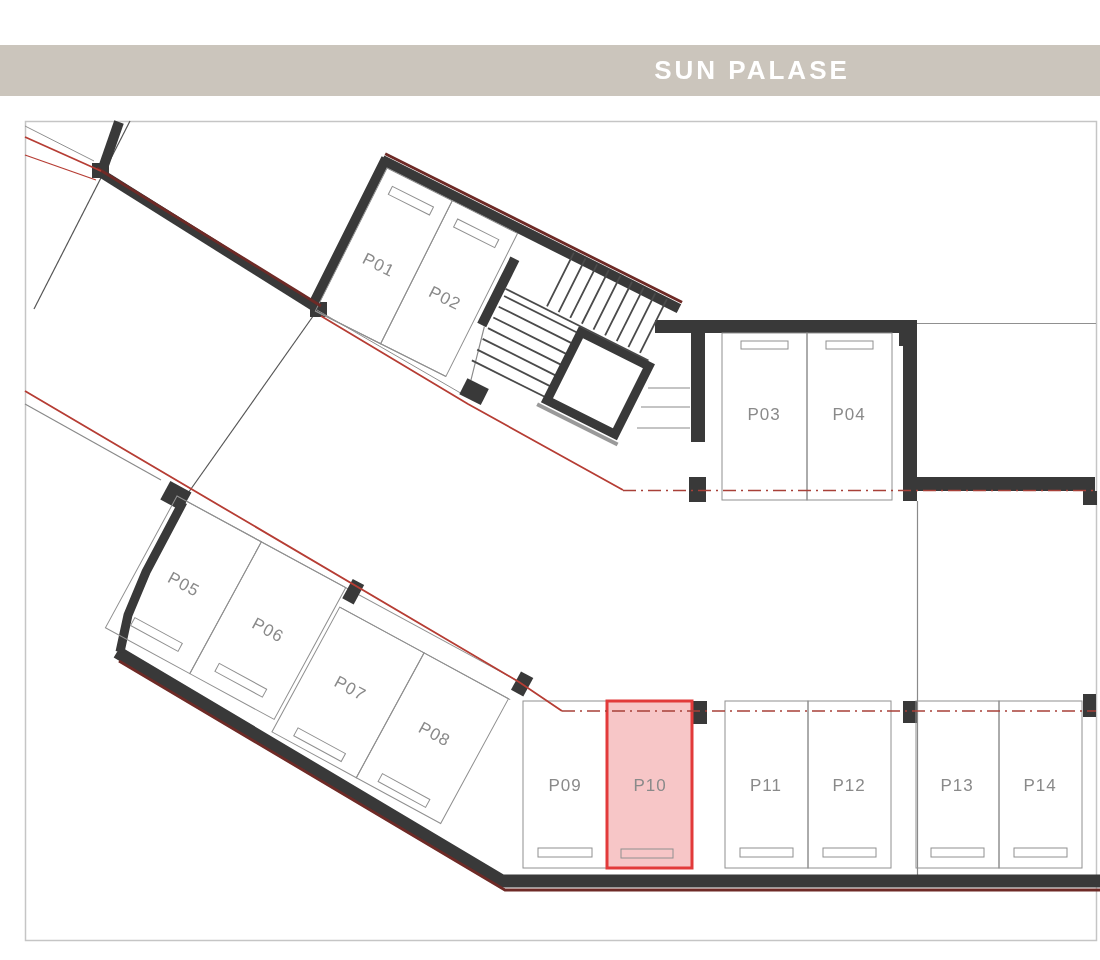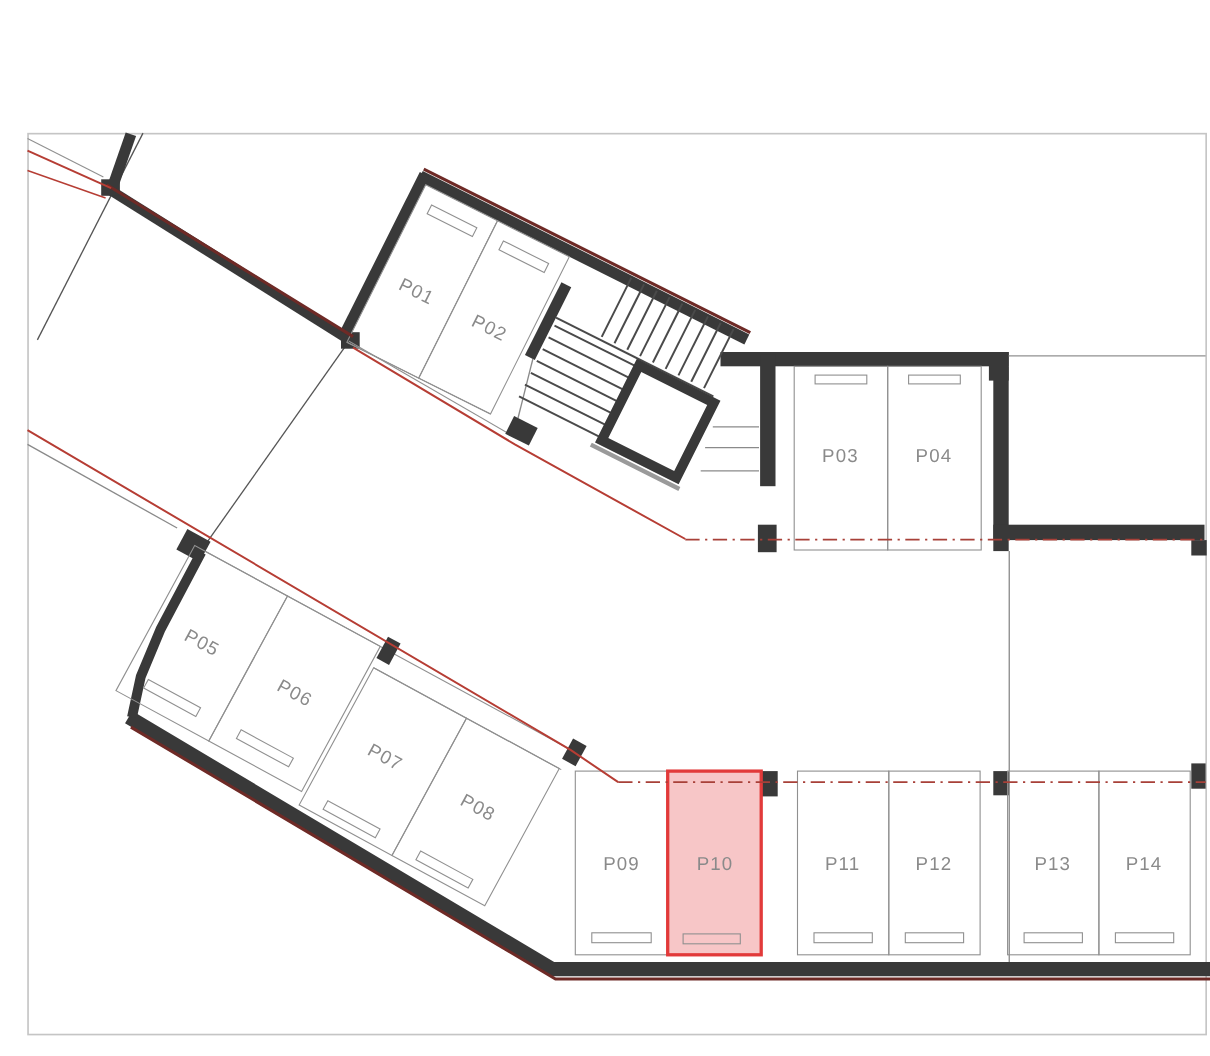--- a/index.html
+++ b/index.html
@@ -23,20 +23,23 @@
   .stall.hl{fill:#f7c6c7;stroke:#e23a3a;stroke-width:3;}
   .stop{fill:none;stroke:#909090;stroke-width:1;}
   .stall-label{fill:#8a8a8a;font-family:"Liberation Sans",sans-serif;font-size:17px;
                letter-spacing:1px;text-anchor:middle;}
 </style>
 </head>
 <body>
 
 <div class="page">
 
+  <div class="header-bar">
+    <span class="header-title">SUN PALASE</span>
+  </div>
 
   <svg width="1100" height="960" viewBox="0 0 1100 960">
 
     <rect x="25.5" y="121.5" width="1071" height="819" fill="#ffffff" stroke="#c5c5c5" stroke-width="1.5"></rect>
 
     <g>
       <line class="grid" x1="130" y1="121" x2="34" y2="309"></line>
       <line class="grid" x1="316" y1="312" x2="186" y2="496"></line>
       <line class="wl" x1="119" y1="122" x2="103" y2="168" stroke-width="10"></line>
       <line class="wl" x1="99" y1="172" x2="319" y2="310" stroke-width="9"></line>

